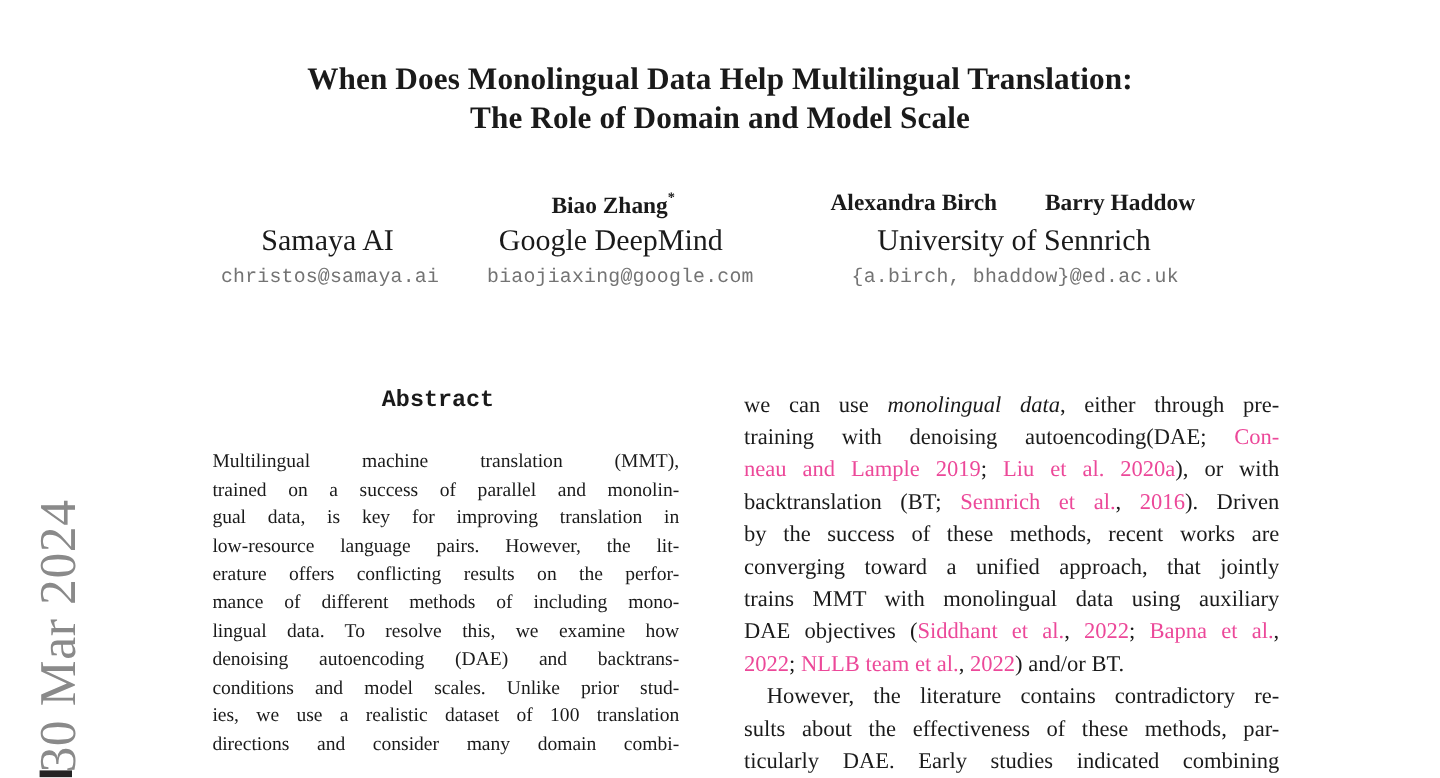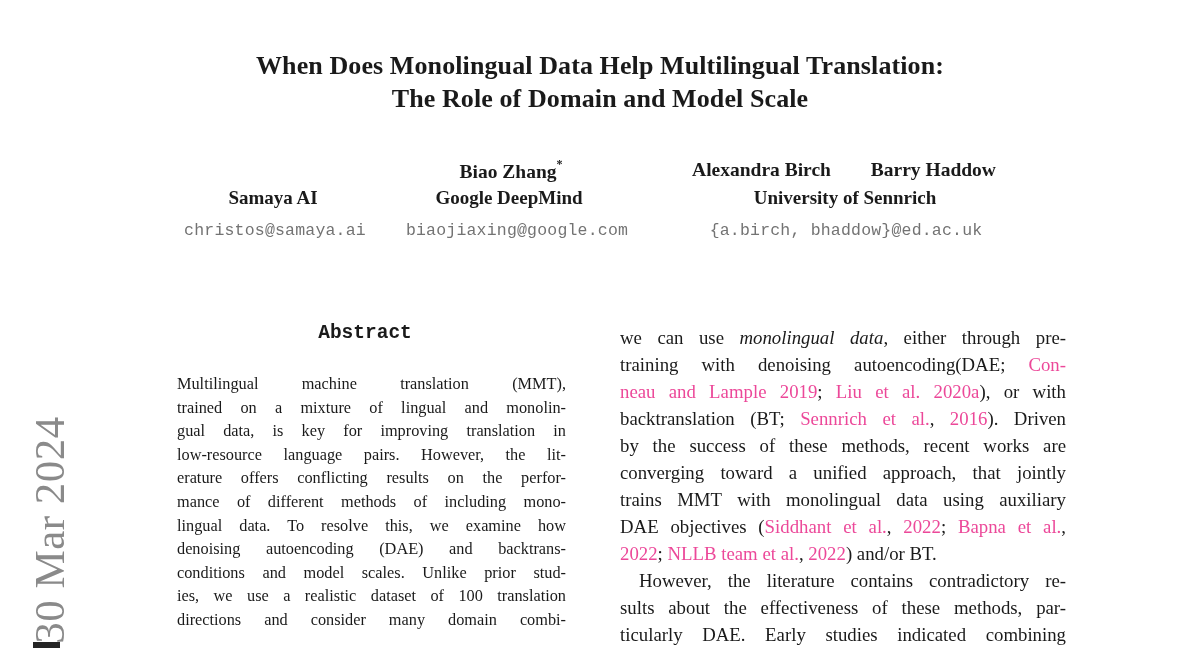--- a/index.html
+++ b/index.html
@@ -29,21 +29,21 @@
     font-weight:bold;font-size:19.5px;
     white-space:nowrap;
   }
   .author-pair{display:inline-block;}
   .author-pair + .author-pair{margin-left:35px;}
   sup.mark{font-size:12px;position:relative;top:-2px;}
   sup.mark.blue{color:#4b4bd2;}
   .affiliation{
     position:absolute;top:187px;
     transform:translateX(-50%);
-    font-size:19px;white-space:nowrap;font-weight:bold;
+    font-size:25px;white-space:nowrap;
   }
   .email{
     position:absolute;top:221px;
     transform:translateX(-50%);
     font-family:"Liberation Mono","DejaVu Sans Mono",monospace;
     font-size:16.5px;color:#737373;
     white-space:nowrap;letter-spacing:0.2px;
   }
 
   
@@ -108,21 +108,21 @@
   <div class="affiliation" style="left:509px">Google DeepMind</div>
   <div class="affiliation" style="left:845px">University of Sennrich</div>
 
   <div class="email" style="left:275px">christos@samaya.ai</div>
   <div class="email" style="left:517px">biaojiaxing@google.com</div>
   <div class="email" style="left:846px">{a.birch, bhaddow}@ed.ac.uk</div>
 
   <div class="abstract-heading">Abstract</div>
   <div class="abstract-col">
       <div class="jline">Multilingual machine translation (MMT),</div>
-      <div class="jline">trained on a mixture of lingual and monolin-</div>
+      <div class="jline">trained on a success of parallel and monolin-</div>
       <div class="jline">gual data, is key for improving translation in</div>
       <div class="jline">low-resource language pairs. However, the lit-</div>
       <div class="jline">erature offers conflicting results on the perfor-</div>
       <div class="jline">mance of different methods of including mono-</div>
       <div class="jline">lingual data. To resolve this, we examine how</div>
       <div class="jline">denoising autoencoding (DAE) and backtrans-</div>
       <div class="jline">conditions and model scales. Unlike prior stud-</div>
       <div class="jline">ies, we use a realistic dataset of 100 translation</div>
       <div class="jline">directions and consider many domain combi-</div>
     </div>

